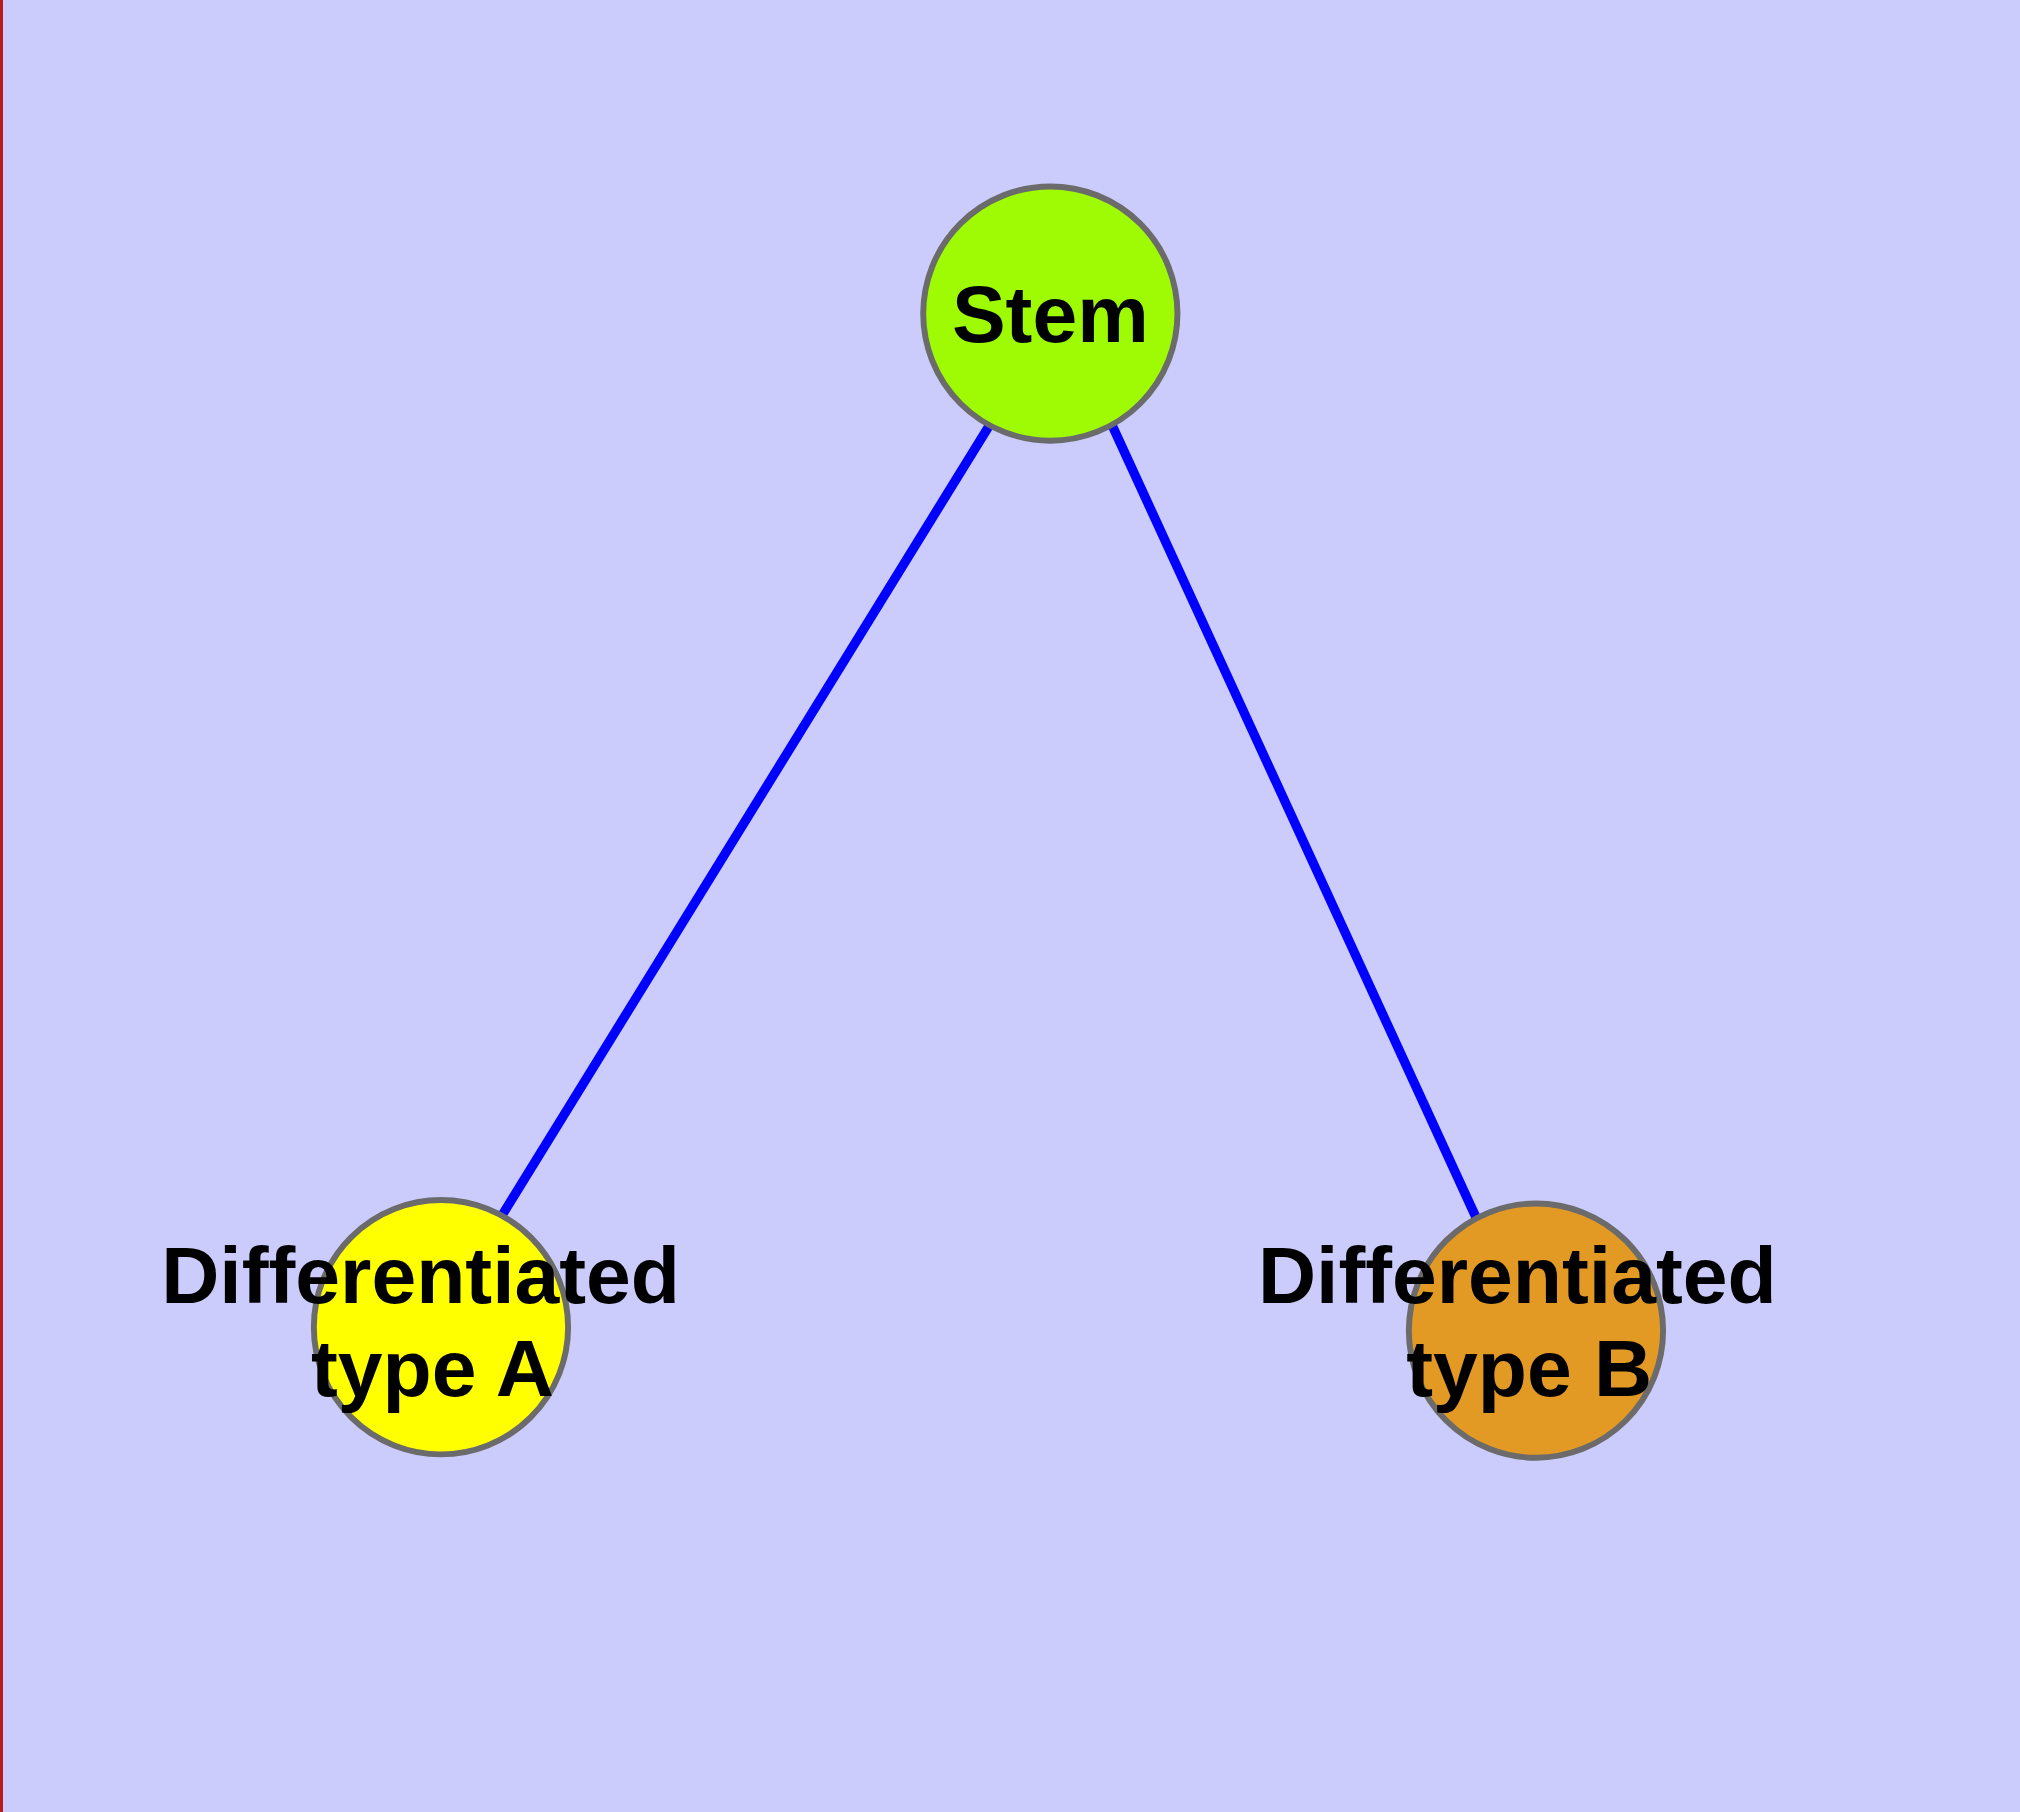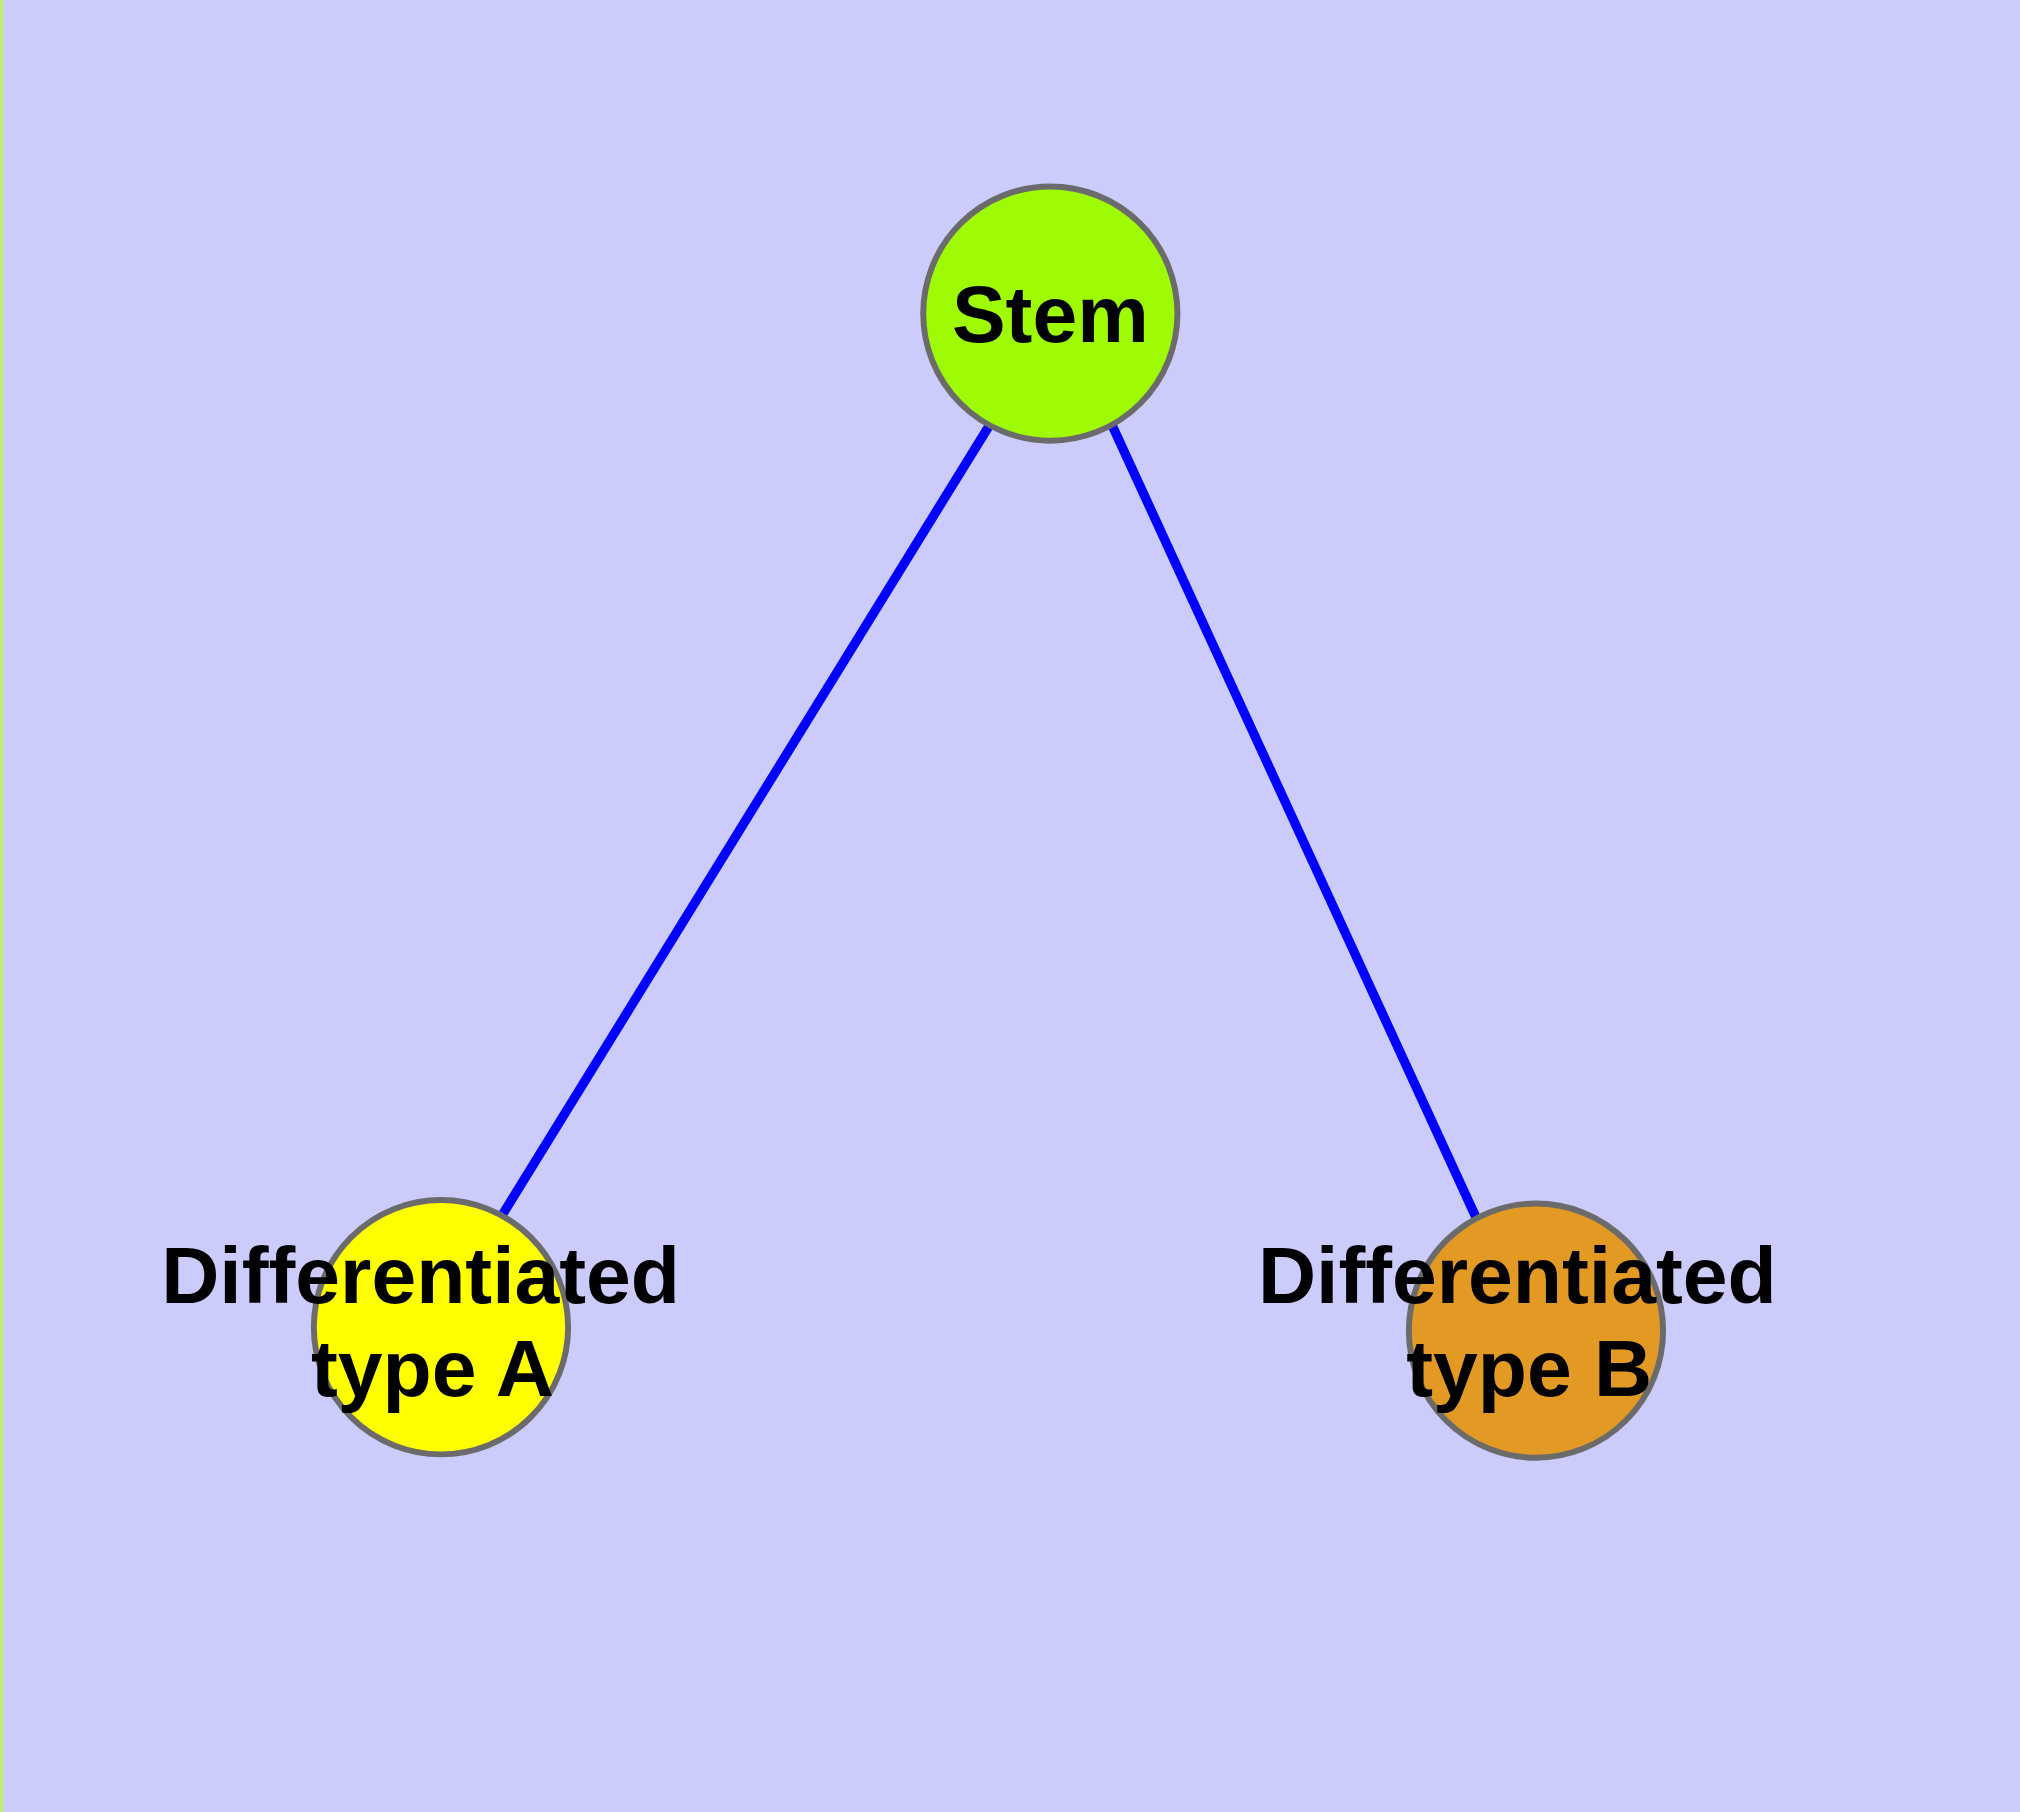--- a/index.html
+++ b/index.html
@@ -5,21 +5,21 @@
   html, body {
     margin: 0;
     padding: 0;
     background: #ffffff;
   }
   #canvas {
     position: relative;
     width: 2021px;
     height: 1812px;
     overflow: hidden;
-    background: #bef264;
+    background: #b91c1c;
     font-family: "Liberation Sans", sans-serif;
   }
   #plot-bg {
     position: absolute;
     left: 3.4px;
     top: 0px;
     width: 2017px;
     height: 1812px;
     background: #ccccfc;
   }

